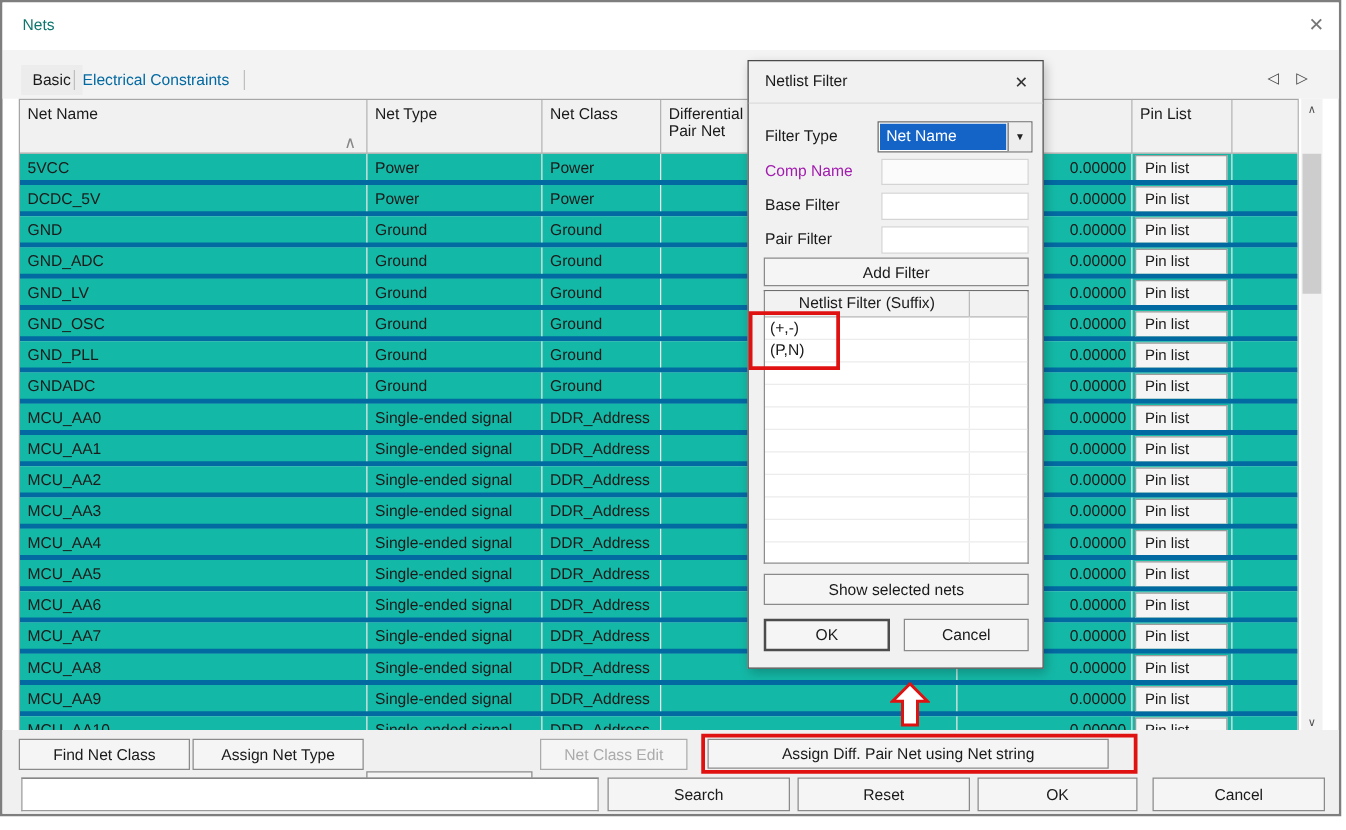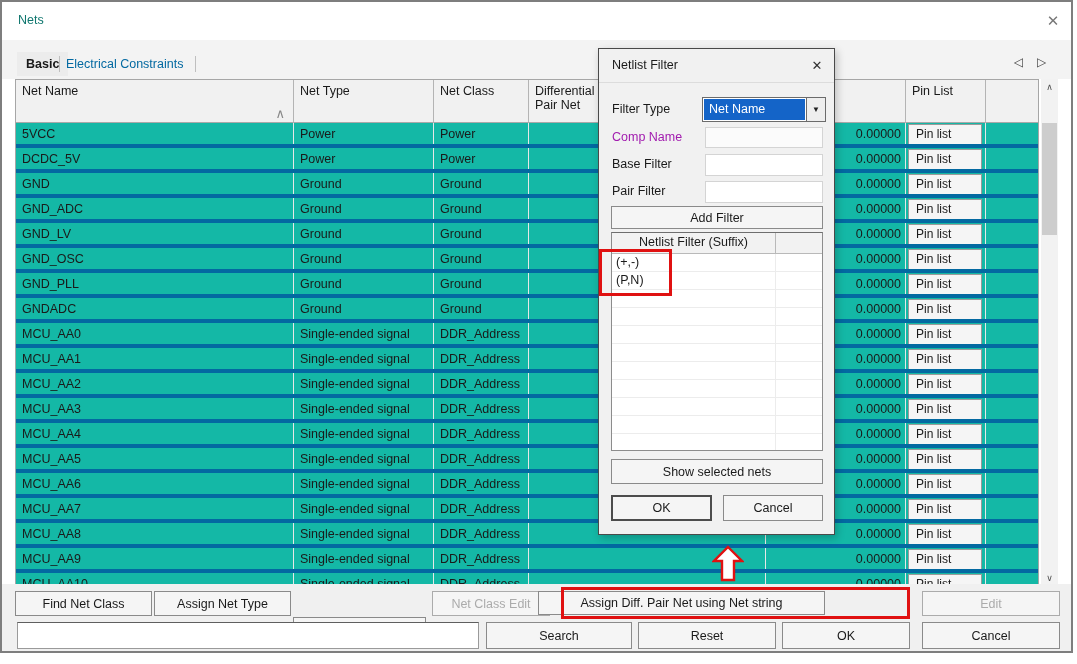--- a/index.html
+++ b/index.html
@@ -11,21 +11,21 @@
 
   
   .titlebar{ position:absolute; left:0; top:0; right:0; height:38px; background:#fff; }
   .title-text{ position:absolute; left:16px; top:11px; color:#0f766e; }
   .win-close{ position:absolute; left:1039px; top:7px; width:24px; height:24px;
     text-align:center; line-height:24px; color:#777; font-size:15px; cursor:default; }
 
   
   .tabstrip{ position:absolute; left:0; top:38px; right:0; height:39px; background:#f3f3f3; }
   .tab-basic{ position:absolute; left:15px; top:12px; height:24px; line-height:24px;
-    padding:0 9px; background:#ececec; font-weight:bold; }
+    padding:0 9px; background:#ececec; font-weight:normal; }
   .tab-elec{ position:absolute; left:64px; top:17px; color:#0369a1; }
   .tab-sep{ position:absolute; top:16px; width:1px; height:16px; background:#bfbfbf; }
   .tab-nav{ position:absolute; top:15px; color:#444; font-size:12px; }
 
   
   .table{ position:absolute; left:13px; top:77px; width:1024px; height:508px;
     border:1px solid #a6a6a6; background:#fff; overflow:hidden; }
   .thead{ display:flex; height:43px; background:#f1f1f1; }
   .th{ border-right:1px solid #b4b4b4; border-bottom:1px solid #a9a9a9;
     padding:4px 6px; position:relative; }
@@ -303,22 +303,21 @@
     <div class="sb-thumb"></div>
     <div class="sb-btn" style="bottom:0">∨</div>
   </div>
 
   <div class="footer"></div>
 
   <button class="btn" style="left:13px;top:589px;width:137px;height:25px">Find Net Class</button>
   <button class="btn" style="left:152px;top:589px;width:137px;height:25px">Assign Net Type</button>
   <button class="btn" style="left:291px;top:615px;width:133px;height:25px">Edit Power Voltage</button>
   <button class="btn disabled" style="left:430px;top:589px;width:118px;height:25px">Net Class Edit</button>
-  <button class="btn" style="left:536px;top:589px;width:287px;height:24px">Assign Diff. Pair Net using Net string</button>
-  <button class="btn disabled" style="left:920px;top:589px;width:138px;height:25px">Edit</button>
+  <button class="btn" style="left:564px;top:589px;width:321px;height:24px">Assign Diff. Pair Net using Net string</button>
 
   <input class="search-input" type="text" value="" style="">
   <button class="btn" style="left:484px;top:620px;width:146px;height:27px">Search</button>
   <button class="btn" style="left:636px;top:620px;width:138px;height:27px">Reset</button>
   <button class="btn" style="left:780px;top:620px;width:128px;height:27px">OK</button>
   <button class="btn" style="left:920px;top:620px;width:138px;height:27px">Cancel</button>
 
   <div class="dialog">
     <div class="dlg-title">Netlist Filter</div>
     <div class="dlg-close">✕</div>

